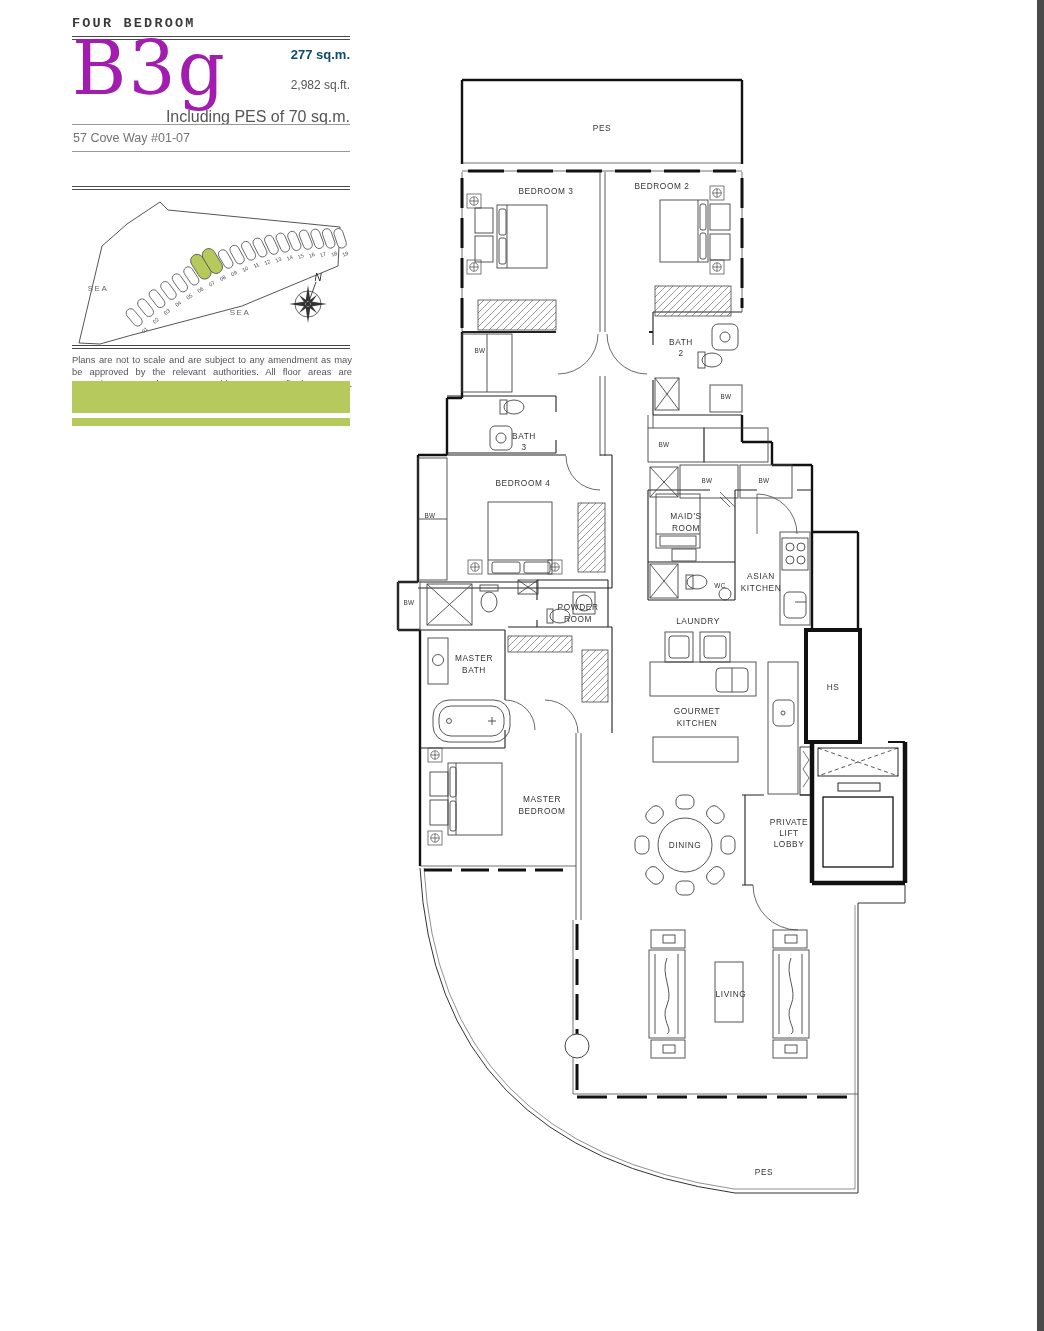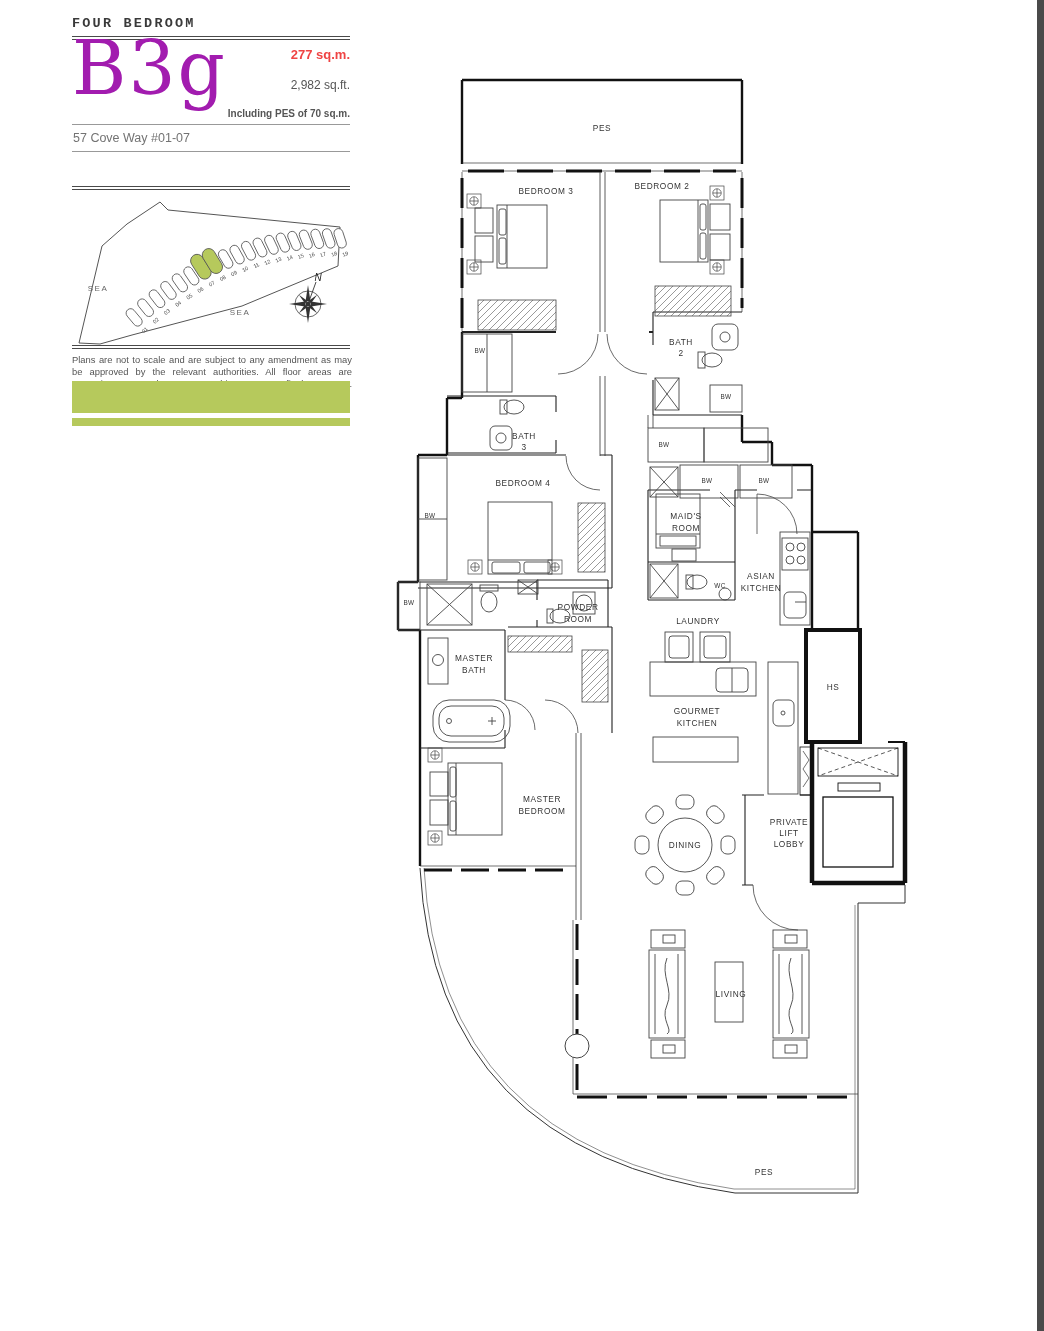--- a/index.html
+++ b/index.html
@@ -12,23 +12,23 @@
   .left-col{position:absolute;left:72px;top:0;width:280px;}
   .category{position:absolute;top:16px;left:0;width:278px;
             font-family:Liberation Mono, monospace;font-size:13.5px;letter-spacing:2.2px;
             color:#3a3a3a;font-weight:600;}
   .dbl-rule{position:absolute;left:0;width:278px;height:2px;
             border-top:1.3px solid #4a4a4a;border-bottom:1.3px solid #4a4a4a;}
   .rule-top{top:36px;}
   .unit-code{position:absolute;top:30px;left:0;font-family:"DejaVu Serif",serif;
              font-size:74px;line-height:1.05;color:#a21caf;letter-spacing:2px;}
   .area-block{position:absolute;top:47px;right:2px;text-align:right;color:#555;}
-  .area-sqm{font-size:13px;font-weight:bold;color:#ef4444;}
+  .area-sqm{font-size:13px;font-weight:bold;color:#0c4a6e;}
   .area-sqft{font-size:12px;margin-top:16px;}
-  .pes-note{font-size:10px;margin-top:16px;font-weight:bold;}
+  .pes-note{font-size:16px;margin-top:16px;}
   .addr-block{position:absolute;top:124px;left:0;width:278px;border-top:1px solid #999;}
   .addr-row{padding:6px 1px;border-bottom:1px solid #999;font-size:12.5px;color:#737373;}
   .rule-map{top:186px;}
   .site-map{position:absolute;top:194px;left:0;}
   .rule-disc{top:345px;}
   .disclaimer{position:absolute;top:354px;left:0;width:280px;font-size:9.4px;line-height:12px;
               color:#555;text-align:justify;text-align-last:justify;}
   .green-block{position:absolute;top:381px;left:0;width:278px;height:32px;background:var(--green);}
   .green-bar{position:absolute;top:418px;left:0;width:278px;height:8px;background:var(--green);}
 

